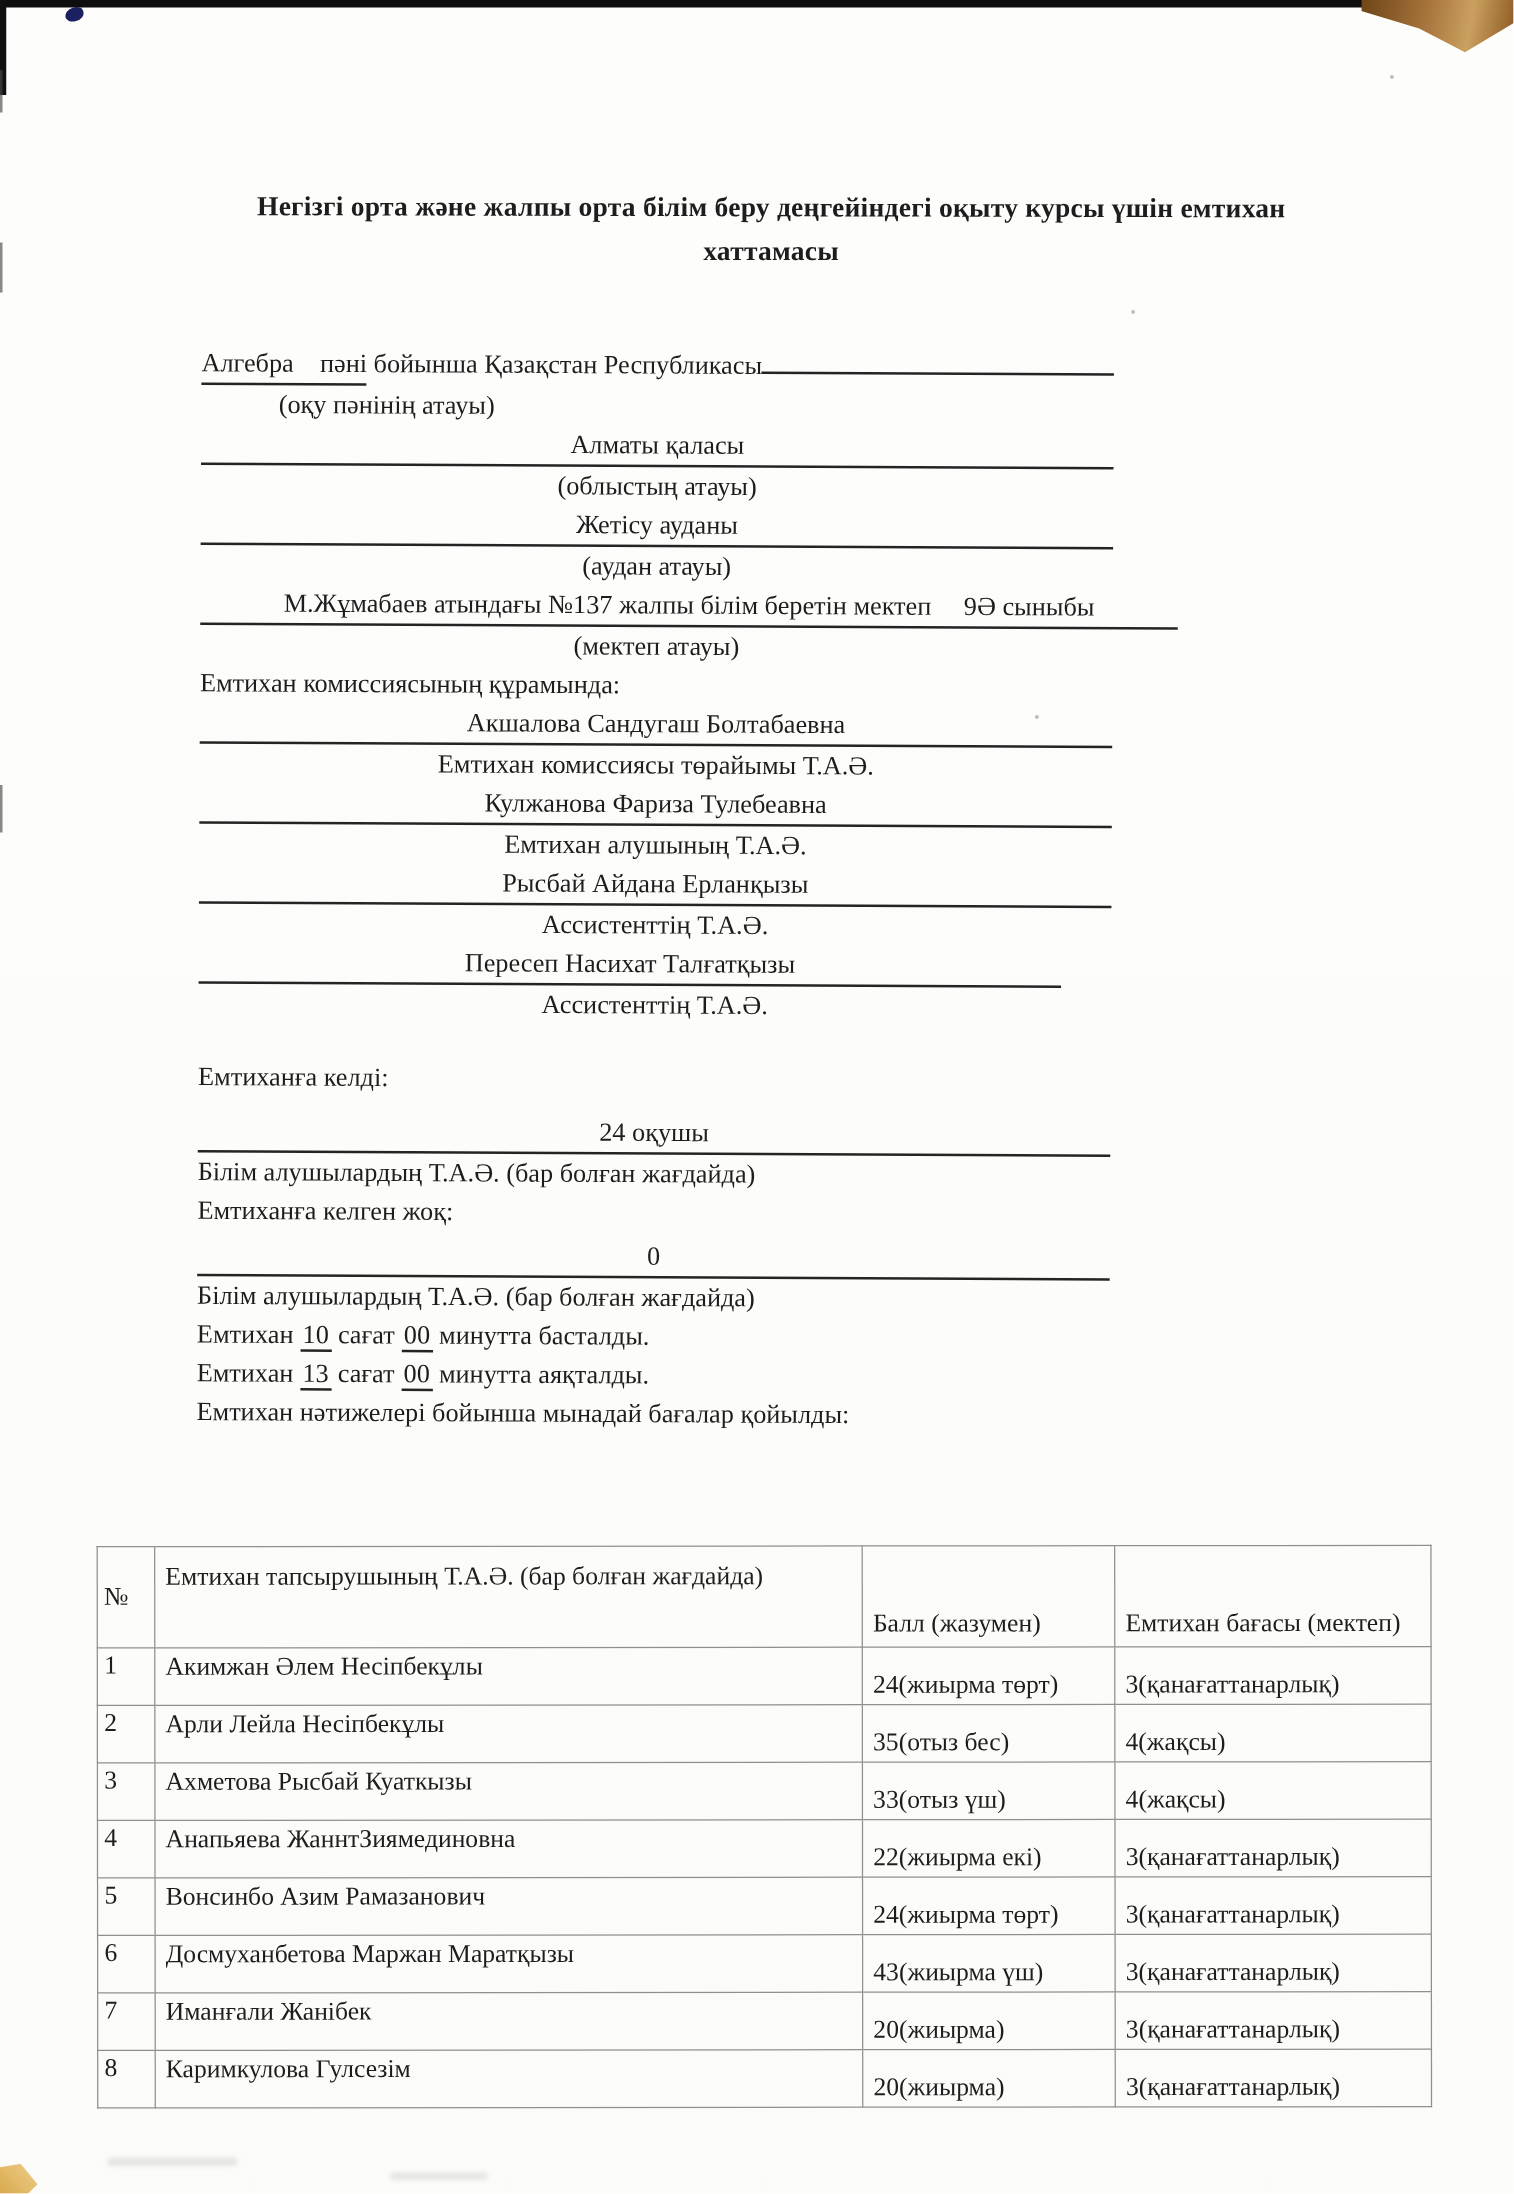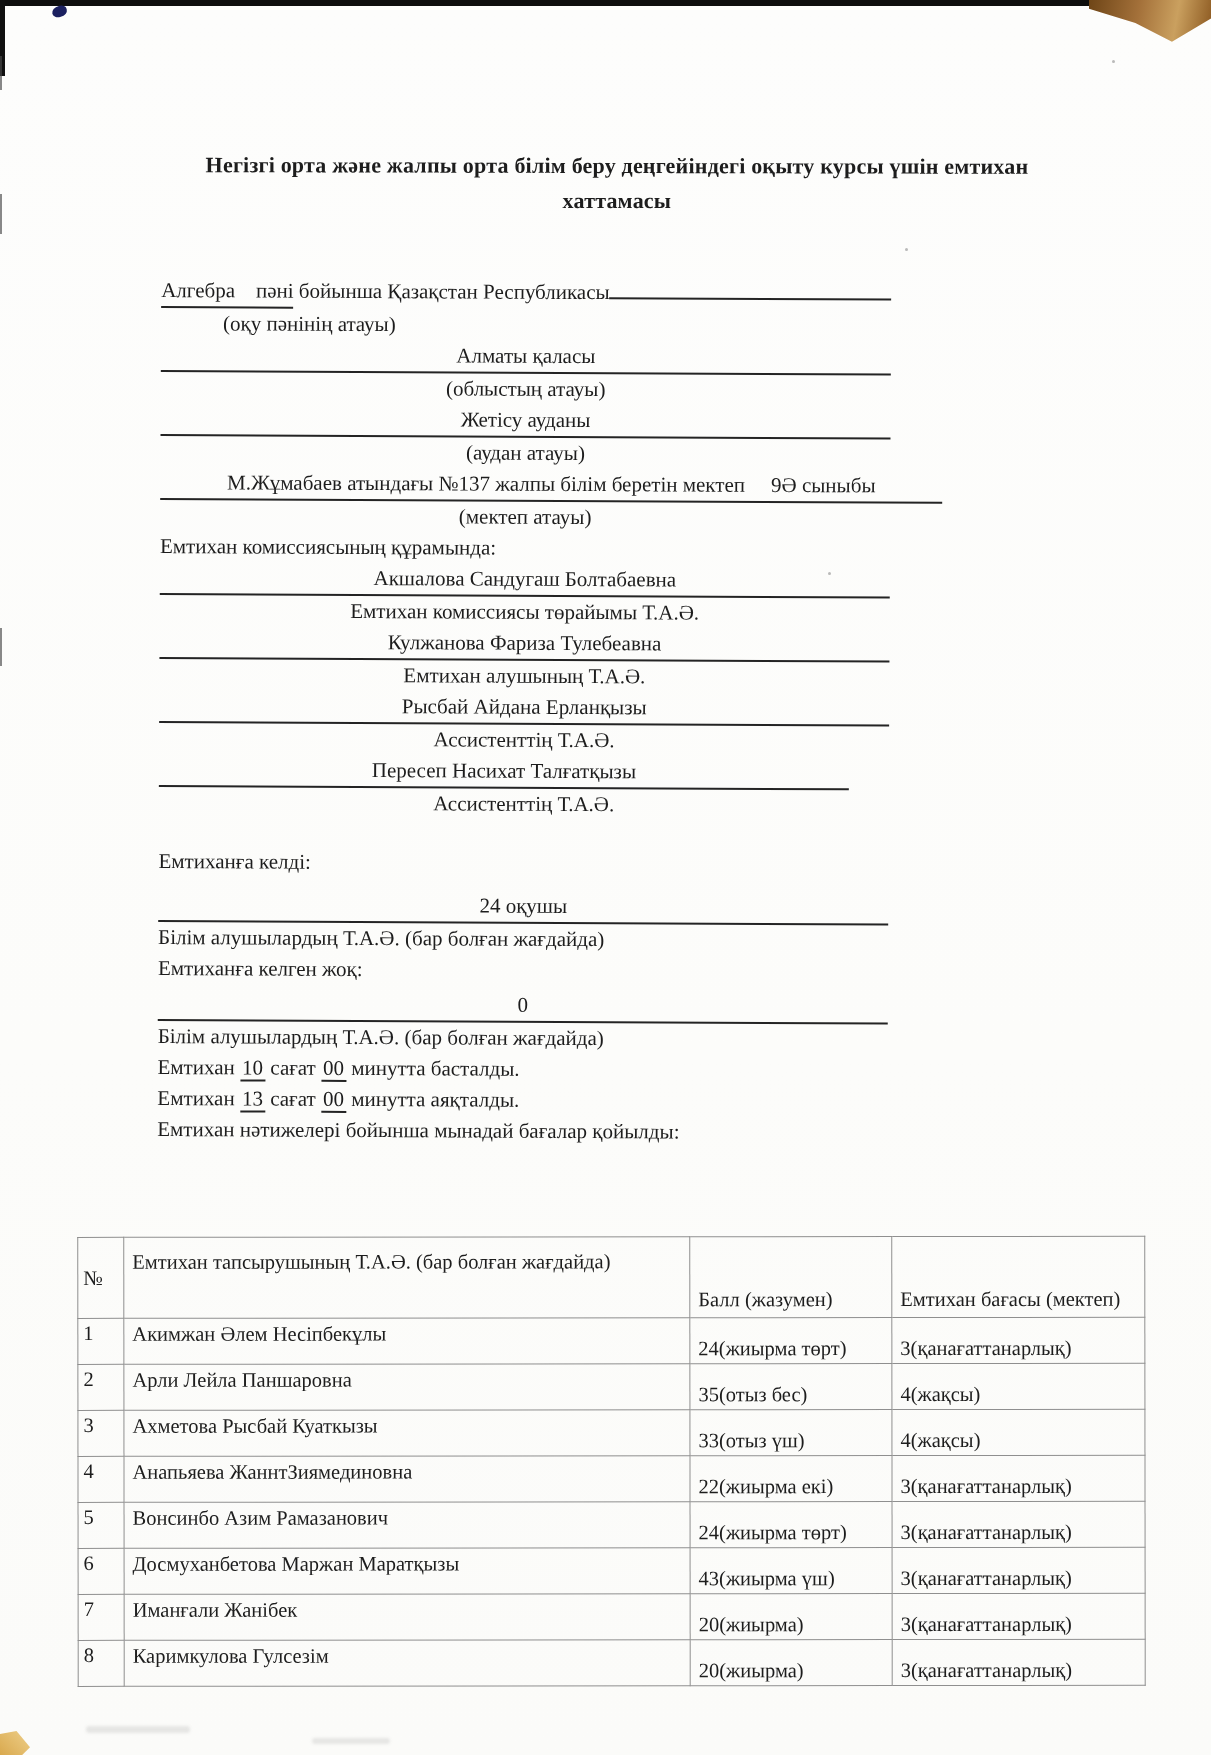--- a/index.html
+++ b/index.html
@@ -164,21 +164,21 @@
       </thead>
       <tbody id="results-body">
           <tr>
             <td class="c0">1</td>
             <td class="c1">Акимжан Әлем Несіпбекұлы</td>
             <td class="c2">24(жиырма төрт)</td>
             <td class="c3">3(қанағаттанарлық)</td>
           </tr>
           <tr>
             <td class="c0">2</td>
-            <td class="c1">Арли Лейла Паншаровна</td>
+            <td class="c1">Арли Лейла Несіпбекұлы</td>
             <td class="c2">35(отыз бес)</td>
             <td class="c3">4(жақсы)</td>
           </tr>
           <tr>
             <td class="c0">3</td>
             <td class="c1">Ахметова Рысбай Куаткызы</td>
             <td class="c2">33(отыз үш)</td>
             <td class="c3">4(жақсы)</td>
           </tr>
           <tr>

